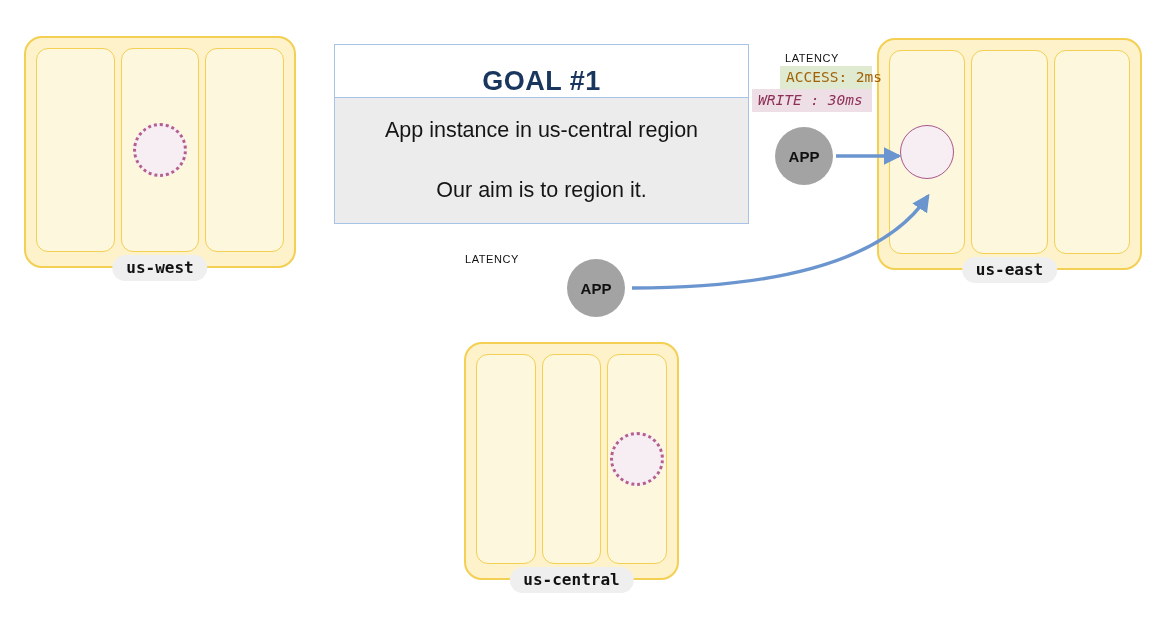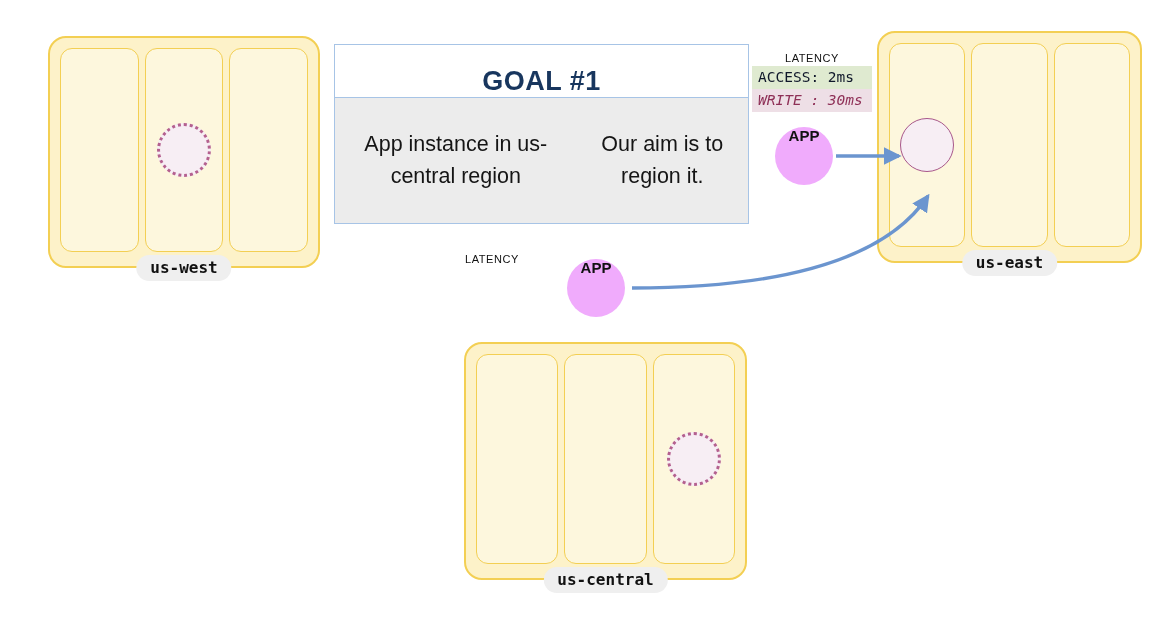--- a/index.html
+++ b/index.html
@@ -55,22 +55,22 @@
     background:#f7eef4;
     box-sizing:border-box;
   }
   .dbcircle.dotted{border:3px dotted #b4608f;}
   .dbcircle.solid{border:1.6px solid #a8578a;}
 
   
   .app{
     position:absolute;
     width:58px;height:58px;border-radius:50%;
-    background:#f0abfc;
-    display:flex;justify-content:center;
+    background:#a3a3a3;
+    display:flex;align-items:center;justify-content:center;
     font-size:15px;font-weight:bold;color:#111;
     font-family:"Liberation Sans",sans-serif;
     z-index:8;
   }
 
   
   .goal-card{
     position:absolute;
     left:334px;top:44px;width:415px;height:180px;
     border:1.5px solid #a7c4e6;
@@ -84,21 +84,21 @@
     background:#ffffff;
   }
   .goal-title{
     font-size:27px;font-weight:bold;color:#18365e;
     letter-spacing:0.5px;
   }
   .goal-body{
     height:calc(100% - 52px);
     background:#ececec;
     border-top:1.5px solid #a7c4e6;
-    display:flex;flex-direction:row;align-items:center;justify-content:center;
+    display:flex;flex-direction:column;align-items:center;justify-content:center;
     text-align:center;
     font-size:21.5px;color:#151515;
     line-height:1.45;
     padding:0 14px;box-sizing:border-box;gap:28px;
   }
   .goal-body .em{font-weight:bold;font-style:italic;}
 
   
   .lat{
     position:absolute;
@@ -111,55 +111,55 @@
     font-size:11px;font-weight:normal;color:#111;
     letter-spacing:0.6px;
     margin-bottom:2px;
   }
   .lat-row{
     font-size:14.5px;
     padding:2px 6px 3px 6px;
     white-space:pre;
     line-height:1.25;
   }
-  .lat-access{background:#dfead0;color:#0f172a;}
+  .lat-access{background:#dfead0;color:#a16207;margin-left:28px;}
   .lat-write{background:#eedfe6;color:#8e2f56;font-style:italic;}
 
   svg.wires{position:absolute;left:0;top:0;width:1175px;height:622px;z-index:5;pointer-events:none;}
 </style>
 </head>
 <body>
 
 <div id="stage">
 
-  <div class="region" id="region-us-west" style="left:48px;top:36px;width:272px;height:232px;">
+  <div class="region" id="region-us-west" style="left:24px;top:36px;width:272px;height:232px;">
     <div class="region-outer"></div>
     <div class="cells">
       <div class="cell"></div>
       <div class="cell">
         <div class="dbcircle dotted" id="db-us-west" style="left:50%;top:50%;transform:translate(-50%,-50%);"></div>
       </div>
       <div class="cell"></div>
     </div>
     <div class="region-label">us-west</div>
   </div>
 
-  <div class="region" id="region-us-east" style="left:877px;top:31px;width:265px;height:232px;">
+  <div class="region" id="region-us-east" style="left:877px;top:38px;width:265px;height:232px;">
     <div class="region-outer"></div>
     <div class="cells">
       <div class="cell">
         <div class="dbcircle solid" id="db-us-east" style="left:50%;top:50%;transform:translate(-50%,-50%);"></div>
       </div>
       <div class="cell"></div>
       <div class="cell"></div>
     </div>
     <div class="region-label">us-east</div>
   </div>
 
-  <div class="region" id="region-us-central" style="left:464px;top:342px;width:283px;height:238px;">
+  <div class="region" id="region-us-central" style="left:464px;top:342px;width:215px;height:238px;">
     <div class="region-outer"></div>
     <div class="cells">
       <div class="cell"></div>
       <div class="cell"></div>
       <div class="cell">
         <div class="dbcircle dotted" id="db-us-central" style="left:50%;top:50%;transform:translate(-50%,-50%);"></div>
       </div>
     </div>
     <div class="region-label">us-central</div>
   </div>

